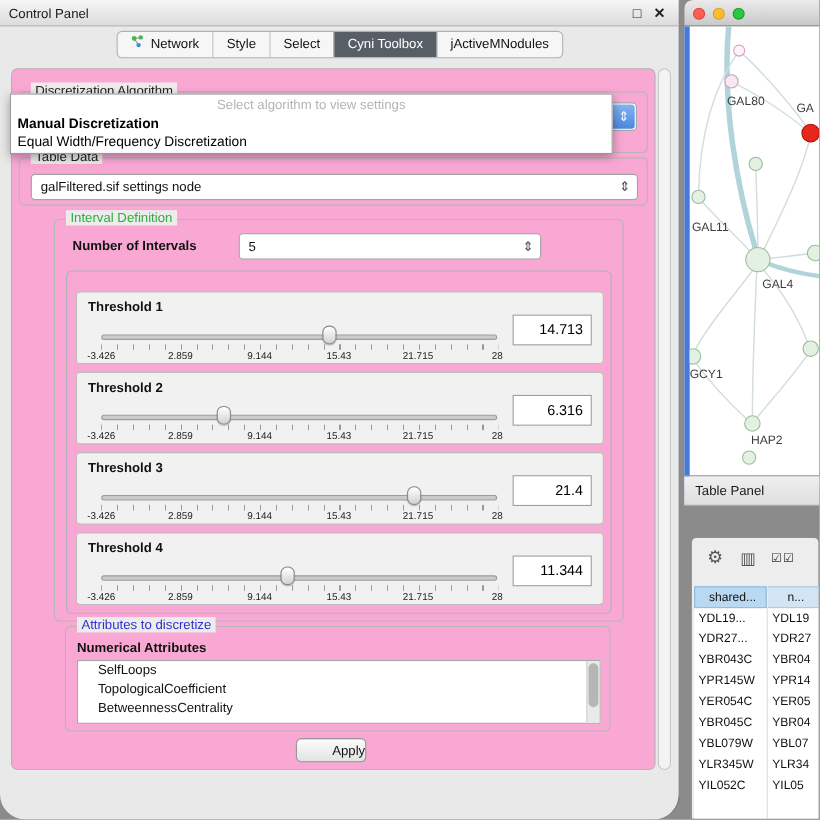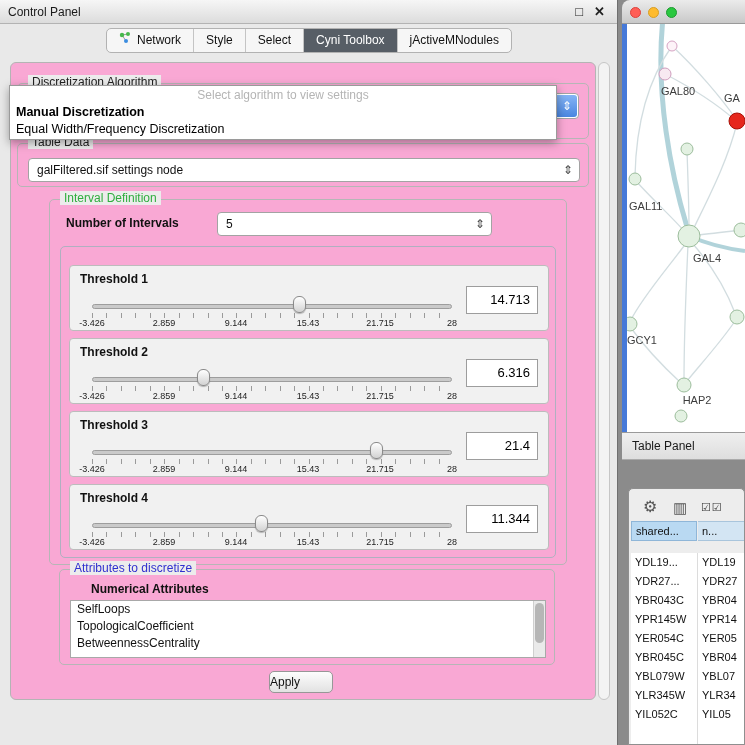--- a/index.html
+++ b/index.html
@@ -2,21 +2,21 @@
 <html><head>
 <meta charset="utf-8">
 <style>
   * { box-sizing: border-box; margin: 0; padding: 0; }
   html,body { width:745px; height:745px; }
   body { font-family:"Liberation Sans", sans-serif; background:#8b8b8b; }
   #root { position:relative; width:745px; height:745px; overflow:hidden; }
 
   
   .cp { position:absolute; left:0; top:0; width:618px; height:745px;
-        background:#e9e9e9; border-right:1px solid #6f6f6f; }
+        background:#e9e9e9; border-right:1px solid #6f6f6f;border-radius:23px; }
   .cp-titlebar { position:absolute; left:0; top:0; width:100%; height:24px;
         background:linear-gradient(#f6f6f6,#dcdcdc); border-bottom:1px solid #b3b3b3; }
   .cp-title { position:absolute; left:8px; top:0; line-height:24px; font-size:12px; color:#1a1a1a; }
   .win-btn { position:absolute; top:4px; font-size:13px; color:#222; cursor:default; }
   .win-btn.restore { right:34px; }
   .win-btn.close { right:12px; font-weight:bold; }
 
   
   .tabrow { position:absolute; left:0; top:28px; width:618px; height:26px;
             display:flex; justify-content:center; }
@@ -79,32 +79,32 @@
            border-radius:6px; box-shadow:0 1px 1px rgba(0,0,0,.25); }
   .ticks { position:absolute; left:22px; top:47px; width:361px; height:5px;
            background:repeating-linear-gradient(to right,#9a9a9a 0 1px,transparent 1px 14.44px); }
   .tick-label { position:absolute; top:52px; transform:translateX(-50%); font-size:9px; color:#222; white-space:nowrap; }
   .th-value { position:absolute; left:396px; top:20px; width:72px; height:28px; background:#fff;
               border:1px solid #9d9d9d; font-size:13px; color:#000; text-align:right;
               line-height:26px; padding-right:7px; }
 
   
   .attr-group { left:48px; top:506px; width:496px; height:96px; }
-  .attr-label { position:absolute; left:10px; top:12px; font-size:12px; font-weight:bold; color:#111;margin-left:21px; }
+  .attr-label { position:absolute; left:10px; top:12px; font-size:12px; font-weight:bold; color:#111; }
   .listbox { position:absolute; left:10px; top:30px; width:476px; height:58px; background:#fff;
              border:1px solid #a8a8a8; overflow:hidden; }
-  .list-item { height:17px; line-height:17px; padding-left:6px; font-size:12px; color:#111; white-space:nowrap; }
+  .list-item { height:17px; line-height:17px; padding-left:18px; font-size:12px; color:#111; white-space:nowrap; }
   .list-scroll { position:absolute; right:0; top:0; width:12px; height:100%;
                  background:#eaeaea; border-left:1px solid #cfcfcf; }
   .list-thumb { position:absolute; left:1px; top:2px; width:9px; height:40px;
                 background:#b6b6b6; border-radius:5px; }
 
   .apply-btn { position:absolute; left:258px; top:608px; width:64px; height:22px;
                background:linear-gradient(#fdfdfd,#e2e2e2); border:1px solid #979797;
-               border-radius:5px; font-size:12px; color:#111; text-align:left; line-height:20px; }
+               border-radius:5px; font-size:12px; color:#111; text-align:right; line-height:20px; }
 
   
   .btabs { position:absolute; left:0; top:704px; width:618px; display:flex; justify-content:center; }
   .btabgroup { display:inline-flex; height:23px; background:#f3f3f3; border:1px solid #a9a9a9;
                border-radius:5px; overflow:hidden; }
   .btab { padding:0 14px; font-size:12px; line-height:21px; color:#111; white-space:nowrap; }
   .btab + .btab { border-left:1px solid #bdbdbd; }
   .btab.active { background:#575e66; color:#fff; }
 
   
@@ -127,22 +127,22 @@
   .tp-bar { position:absolute; left:622px; top:432px; width:123px; height:28px;
             background:linear-gradient(#efefef,#dedede); border-top:1px solid #9a9a9a;
             border-bottom:1px solid #ababab; }
   .tp-title { position:absolute; left:10px; top:0; line-height:27px; font-size:12px; color:#1a1a1a; }
 
   .table-window { position:absolute; left:628px; top:488px; width:117px; height:257px;
                   background:#ededed; border:1px solid #8f8f8f; border-radius:5px 5px 0 0; overflow:hidden; }
   .tw-gear { position:absolute; left:14px; top:8px; font-size:16px; color:#555; }
   .tw-cols { position:absolute; left:44px; top:10px; font-size:15px; color:#555; }
   .tw-checks { position:absolute; left:72px; top:12px; font-size:11px; color:#333; letter-spacing:1px; }
-  .th-cell { position:absolute; top:32px; height:20px; font-size:11px; color:#111;
-             line-height:19px; padding-left:4px; overflow:hidden; white-space:nowrap; }
+  .th-cell { position:absolute; top:44px; height:20px; font-size:11px; color:#111;
+             line-height:19px; padding-left:4px; overflow:hidden; white-space:nowrap;text-align:center; }
   .th-cell.c1 { left:2px; width:66px; background:#b9d9f2; border:1px solid #8fb6d8; }
   .th-cell.c2 { left:69px; width:48px; background:#d3e5f3; border:1px solid #a9c5dc; border-left:none; }
   .rows { position:absolute; left:2px; top:64px; width:114px; height:251px; background:#fff; }
   .trow { display:flex; height:19px; line-height:19px; font-size:11px; color:#111; }
   .trow .c1 { width:66px; padding-left:4px; overflow:hidden; white-space:nowrap; }
   .trow .c2 { flex:1; padding-left:5px; overflow:hidden; white-space:nowrap; }
   .colsep { position:absolute; left:68px; top:64px; bottom:0; width:1px; background:#dcdcdc; }
 </style>
 </head>
 <body>

